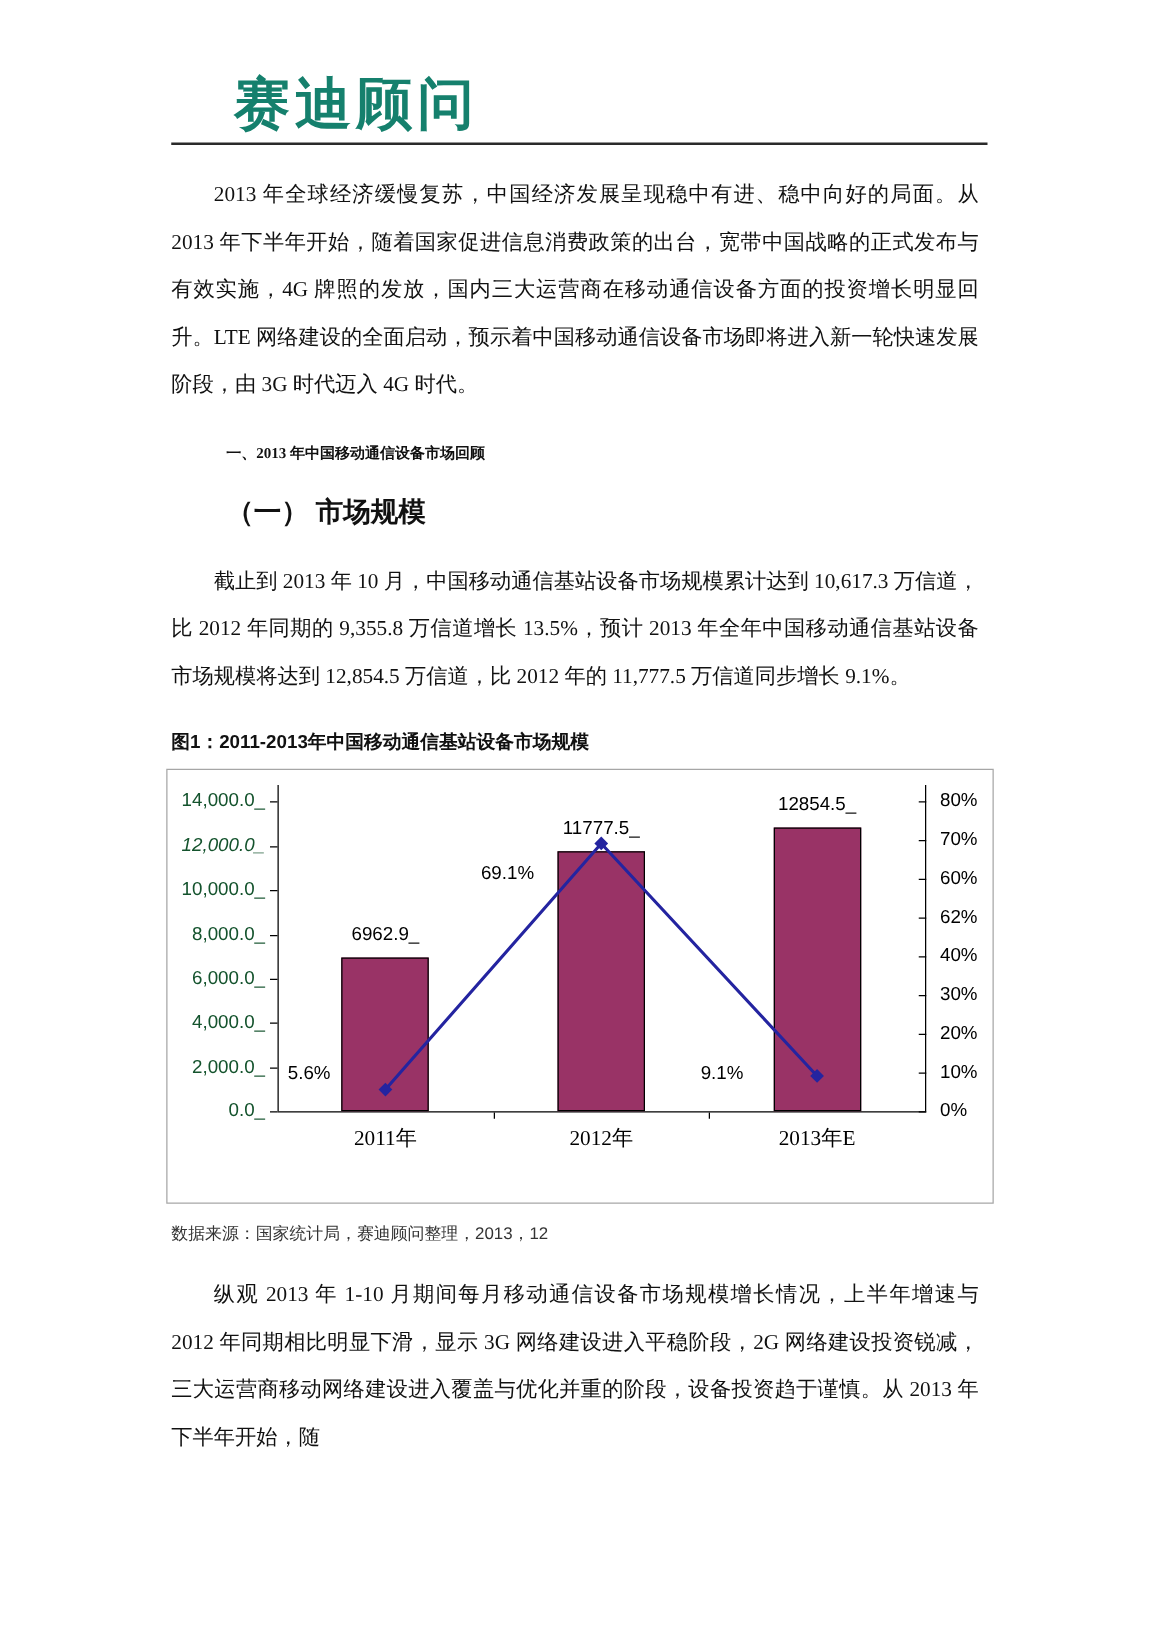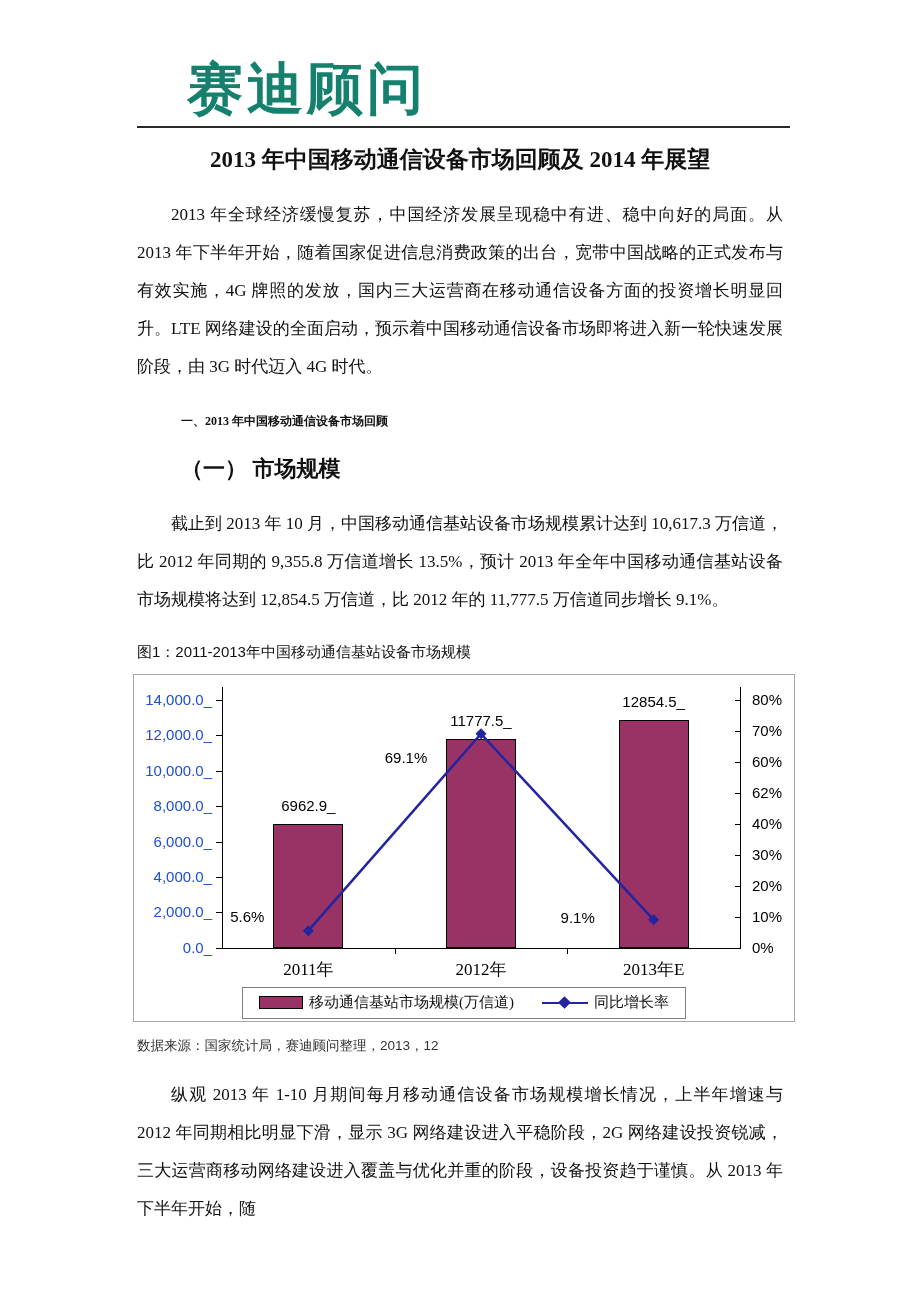--- a/index.html
+++ b/index.html
@@ -8,21 +8,21 @@
     width:920px;height:1302px;
     margin:0 auto;
     background:#ffffff;
     color:#111111;
     font-family:"Liberation Serif","DejaVu Serif",serif;
     overflow:hidden;
   }
   
   .header{margin:60px 0 0 187px;}
   .brand{
-    font-size:56px;font-weight:bold;letter-spacing:4px;
+    font-size:45px;font-weight:bold;letter-spacing:4px;
     line-height:1.05;
     font-family:"Liberation Serif","DejaVu Serif",serif;
   }
   .tagline{
     margin-top:4px;
     font-size:17px;font-weight:bold;color:#3c3c3c;letter-spacing:12px;
     font-family:"Liberation Sans","DejaVu Sans",sans-serif;
   }
   .header-rule{
     margin:7px 130px 0 137px;
@@ -41,21 +41,21 @@
   .h1{
     margin:27px 137px 0 181px;
     font-size:12px;font-weight:bold;
   }
   .h2{
     margin:24px 137px 0 181px;
     font-size:22px;font-weight:bold;
   }
   .fig-caption{
     margin:24px 137px 0 137px;
-    font-size:15px;font-weight:normal;
+    font-size:15px;font-weight:bold;
     font-family:"Liberation Sans","DejaVu Sans",sans-serif;
   }
   .source-note{
     margin:15px 137px 0 137px;
     font-size:13.5px;color:#333333;
     font-family:"Liberation Sans","DejaVu Sans",sans-serif;
   }
   
   .chart-box{
     position:relative;
@@ -63,21 +63,21 @@
     width:662px;height:348px;
     border:1px solid #a6a6a6;
     background:#ffffff;
     box-sizing:border-box;
   }
   .chart-box .abs{position:absolute;}
   .axis-line{background:#000000;}
   .tick{background:#000000;}
   .tickL{
     left:0;width:78px;text-align:right;
-    font:15px "Liberation Sans","DejaVu Sans",sans-serif;color:#1d4ed8;
+    font:15px "Liberation Sans","DejaVu Sans",sans-serif;color:#14532d;
   }
   .tickR{
     font:15px "Liberation Sans","DejaVu Sans",sans-serif;color:#000000;
   }
   .bar{box-sizing:border-box;border:1.5px solid #000000;}
   .bar-label{
     width:120px;text-align:center;
     font:15px "Liberation Sans","DejaVu Sans",sans-serif;color:#000;
   }
   .pt-label{
@@ -103,62 +103,48 @@
 </head>
 <body>
 
 <div class="page">
 
   <div class="header">
     <div class="brand" style="color: rgb(21, 128, 109);">赛迪顾问</div>
   </div>
   <hr class="header-rule">
 
-  <div class="doc-title">2013 年中国移动通信设备市场回顾及 2014 年展望</div>
 
   <p class="para">2013 年全球经济缓慢复苏，中国经济发展呈现稳中有进、稳中向好的局面。从 2013 年下半年开始，随着国家促进信息消费政策的出台，宽带中国战略的正式发布与有效实施，4G 牌照的发放，国内三大运营商在移动通信设备方面的投资增长明显回升。LTE 网络建设的全面启动，预示着中国移动通信设备市场即将进入新一轮快速发展阶段，由 3G 时代迈入 4G 时代。</p>
 
   <div class="h1">一、2013 年中国移动通信设备市场回顾</div>
   <div class="h2">（一） 市场规模</div>
 
   <p class="para">截止到 2013 年 10 月，中国移动通信基站设备市场规模累计达到 10,617.3 万信道，比 2012 年同期的 9,355.8 万信道增长 13.5%，预计 2013 年全年中国移动通信基站设备市场规模将达到 12,854.5 万信道，比 2012 年的 11,777.5 万信道同步增长 9.1%。</p>
 
   <div class="fig-caption">图1：2011-2013年中国移动通信基站设备市场规模</div>
 
   <div class="chart-box" id="chart">
-    <div class="legend">
-      <span class="legend-item">
-        <span class="swatch" id="legend-swatch" style="background: rgb(153, 51, 102);"></span>
-        <span>移动通信基站市场规模(万信道)</span>
-      </span>
-      <span class="legend-item">
-        <span class="line-icon">
-          <span class="ln" id="legend-line" style="background: rgb(36, 36, 160);"></span>
-            <span class="dm" id="legend-diamond" style="background: rgb(36, 36, 160);"></span>
-        </span>
-        <span>同比增长率</span>
-      </span>
-    </div>
   <div class="abs axis-line" style="left: 88px; top: 12px; width: 1px; height: 261px;"></div>
       <div class="abs axis-line" style="left: 606px; top: 12px; width: 1px; height: 261px;"></div>
       <div class="abs axis-line" style="left: 88px; top: 273px; width: 519px; height: 1px;"></div>
       <div class="abs tick" style="left: 82px; top: 273px; width: 6px; height: 1px;"></div>
       <div class="abs tickL" style="top: 264px;">0.0_</div>
       <div class="abs tick" style="left: 82px; top: 237.571px; width: 6px; height: 1px;"></div>
       <div class="abs tickL" style="top: 228.571px;">2,000.0_</div>
       <div class="abs tick" style="left: 82px; top: 202.143px; width: 6px; height: 1px;"></div>
       <div class="abs tickL" style="top: 193.143px;">4,000.0_</div>
       <div class="abs tick" style="left: 82px; top: 166.714px; width: 6px; height: 1px;"></div>
       <div class="abs tickL" style="top: 157.714px;">6,000.0_</div>
       <div class="abs tick" style="left: 82px; top: 131.286px; width: 6px; height: 1px;"></div>
       <div class="abs tickL" style="top: 122.286px;">8,000.0_</div>
       <div class="abs tick" style="left: 82px; top: 95.8571px; width: 6px; height: 1px;"></div>
       <div class="abs tickL" style="top: 86.8571px;">10,000.0_</div>
       <div class="abs tick" style="left: 82px; top: 60.4286px; width: 6px; height: 1px;"></div>
-      <div class="abs tickL" style="top: 51.4286px;">12,000.0_</div>
+      <div class="abs tickL" style="top: 51.4286px; font-style: italic;">12,000.0_</div>
       <div class="abs tick" style="left: 82px; top: 25px; width: 6px; height: 1px;"></div>
       <div class="abs tickL" style="top: 16px;">14,000.0_</div>
       <div class="abs tick" style="left: 601px; top: 273px; width: 6px; height: 1px;"></div>
       <div class="abs tickR" style="left: 618px; top: 264px;">0%</div>
       <div class="abs tick" style="left: 601px; top: 242px; width: 6px; height: 1px;"></div>
       <div class="abs tickR" style="left: 618px; top: 233px;">10%</div>
       <div class="abs tick" style="left: 601px; top: 211px; width: 6px; height: 1px;"></div>
       <div class="abs tickR" style="left: 618px; top: 202px;">20%</div>
       <div class="abs tick" style="left: 601px; top: 180px; width: 6px; height: 1px;"></div>
       <div class="abs tickR" style="left: 618px; top: 171px;">30%</div>

